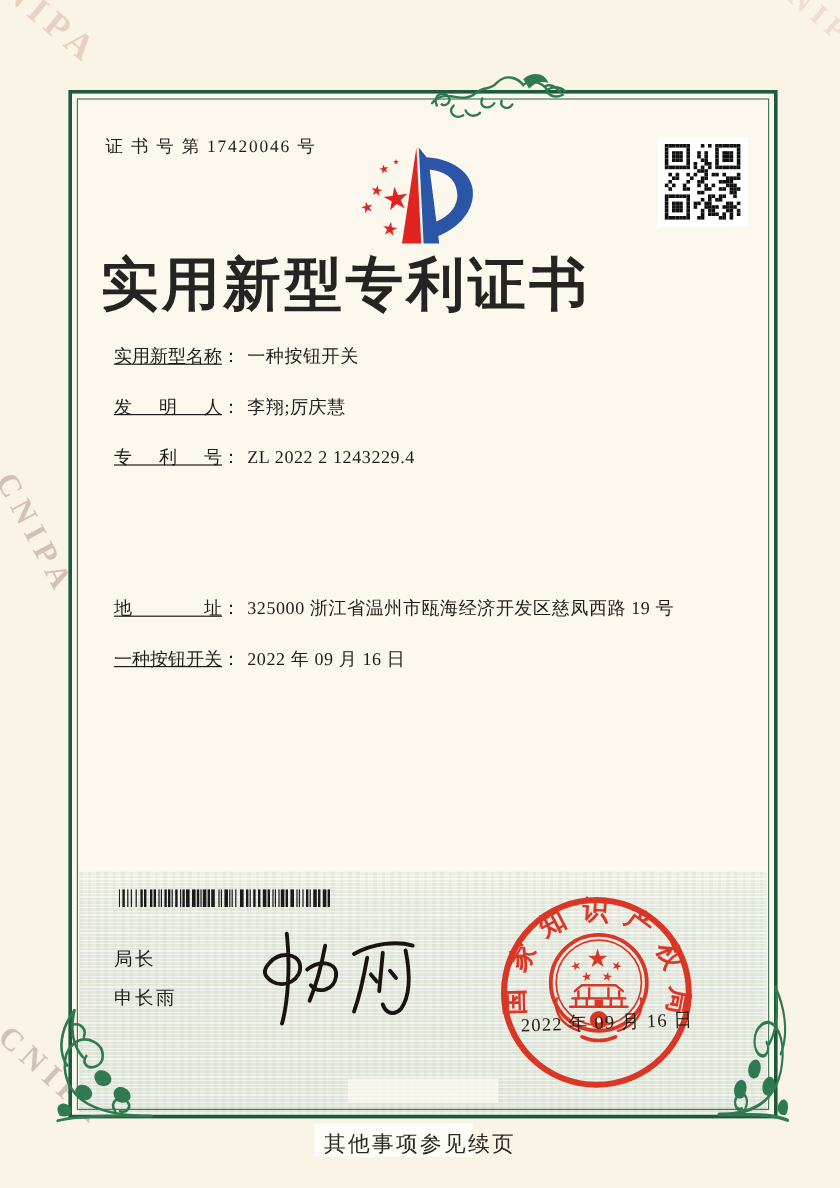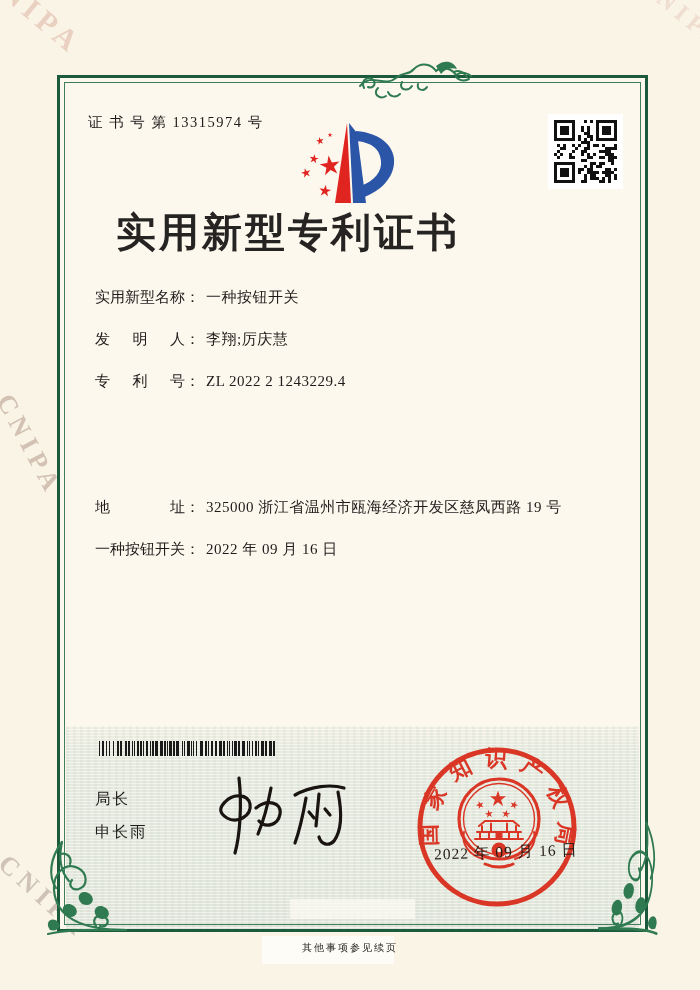--- a/index.html
+++ b/index.html
@@ -31,44 +31,44 @@
   .texture{position:absolute;left:66px;top:726px;width:573px;height:203px;
     background:
       repeating-linear-gradient(180deg, rgba(255,255,255,.5) 0 1px, rgba(0,0,0,0) 1px 3px),
       repeating-linear-gradient(90deg, rgba(205,214,200,.28) 0 3px, rgba(0,0,0,0) 3px 7px),
       linear-gradient(180deg,#f3efe3 0,#e7eadf 26px,#e2e6db 100%);}
   
   .cert-number{position:absolute;left:88px;top:113px;font-size:14.5px;letter-spacing:1.5px;}
   .logo{position:absolute;left:283px;top:103px;}
   .qr{position:absolute;left:548px;top:114px;}
   .title{position:absolute;left:0;top:205px;width:576px;text-align:center;
-    font-size:40px;font-weight:bold;letter-spacing:3px;color:#262422;}
+    font-size:48px;font-weight:bold;letter-spacing:3px;color:#262422;}
   
   .field-row{position:absolute;left:95px;width:540px;font-size:15px;white-space:nowrap;}
-  .f-label{display:inline-block;width:90px;text-align:justify;text-align-last:justify;}
+  .f-label{display:inline-block;width:90px;text-align:justify;text-align-last:justify;text-decoration:underline;}
   .f-colon{display:inline-block;margin-right:6px;}
   .f-value{letter-spacing:.5px;text-align:center;}
   .r0{top:288px}.r1{top:330px}.r2{top:372px}.r3{top:414px}.r4{top:456px}.r5{top:498px}.r6{top:540px}
   .pair2{position:absolute;left:275px;top:0;}
   
   .body-text{position:absolute;left:93px;top:571px;width:513px;font-size:15.5px;
     line-height:25.5px;text-align:justify;letter-spacing:.4px;color:#23211f;}
   .body-text p{margin:0;text-indent:2em;}
   
   .barcode{position:absolute;left:99px;top:741px;}
   .officer-title{position:absolute;left:95px;top:789px;font-size:15.5px;letter-spacing:2px;}
   .officer-name{position:absolute;left:95px;top:822px;font-size:15.5px;letter-spacing:2px;}
   .signature{position:absolute;left:195px;top:760px;}
   .seal{position:absolute;left:412px;top:742px;opacity:.93;}
   .seal-date{position:absolute;left:434px;top:842px;width:150px;font-size:15.5px;
     color:#241c16;letter-spacing:1px;transform:rotate(-2deg);white-space:nowrap;}
   .page-num-back{position:absolute;left:290px;top:899px;width:125px;height:20px;background:rgba(252,250,242,.75);}
   .page-num{position:absolute;left:0;top:901px;width:700px;text-align:center;font-size:12.5px;letter-spacing:1px;}
   .note-band{position:absolute;left:262px;top:936px;width:132px;height:28px;background:#fdfcf6;}
-  .note{position:absolute;left:0;top:941px;width:700px;text-align:center;font-size:10px;letter-spacing:2px;color:#2a2724;}
+  .note{position:absolute;left:0;top:941px;width:700px;text-align:center;font-size:18px;letter-spacing:2px;color:#2a2724;}
   .flourish-bl{position:absolute;left:38px;top:838px;}
   .flourish-br{position:absolute;left:596px;top:818px;transform:scaleX(-1);}
   .dragon{position:absolute;left:358px;top:46px;}
 </style>
 </head>
 <body>
 
 <div class="page">
 
   <span class="wm wm1">CNIPA</span>
@@ -92,21 +92,21 @@
       <path d="M44,36 c-4,8 6,10 10,4"></path>
       <path d="M60,38 c-2,6 6,8 9,3"></path>
       <path d="M96,26 c6,-3 10,1 13,5"></path>
       <path d="M98,31 c4,4 9,4 13,2"></path>
       <path d="M30,46 c2,5 8,6 12,2"></path>
     </g>
     <path d="M78,20 C86,13 96,15 99,23 C93,21 87,23 83,28 Z" fill="#2f7a50"></path>
     <circle cx="92" cy="20" r="1.5" fill="#2f7a50"></circle>
   </svg>
 
-  <div class="cert-number">证 书 号 第 13315974 号</div>
+  <div class="cert-number">证 书 号 第 17420046 号</div>
 
   <svg class="logo" width="125" height="105" viewBox="0 0 125 105">
     <defs>
       <polygon id="star" points="0,-10 2.2,-3.1 9.5,-3.1 3.6,1.2 5.9,8.1 0,3.8 -5.9,8.1 -3.6,1.2 -9.5,-3.1 -2.2,-3.1"></polygon>
     </defs>
     <g fill="#e02420">
       <use href="#star" transform="translate(47,32) scale(0.25)"></use>
       <use href="#star" transform="translate(37,38) scale(0.4) rotate(-12)"></use>
       <use href="#star" transform="translate(31,56) scale(0.48) rotate(10)"></use>
       <use href="#star" transform="translate(47,63) scale(1.05) rotate(-8)"></use>

